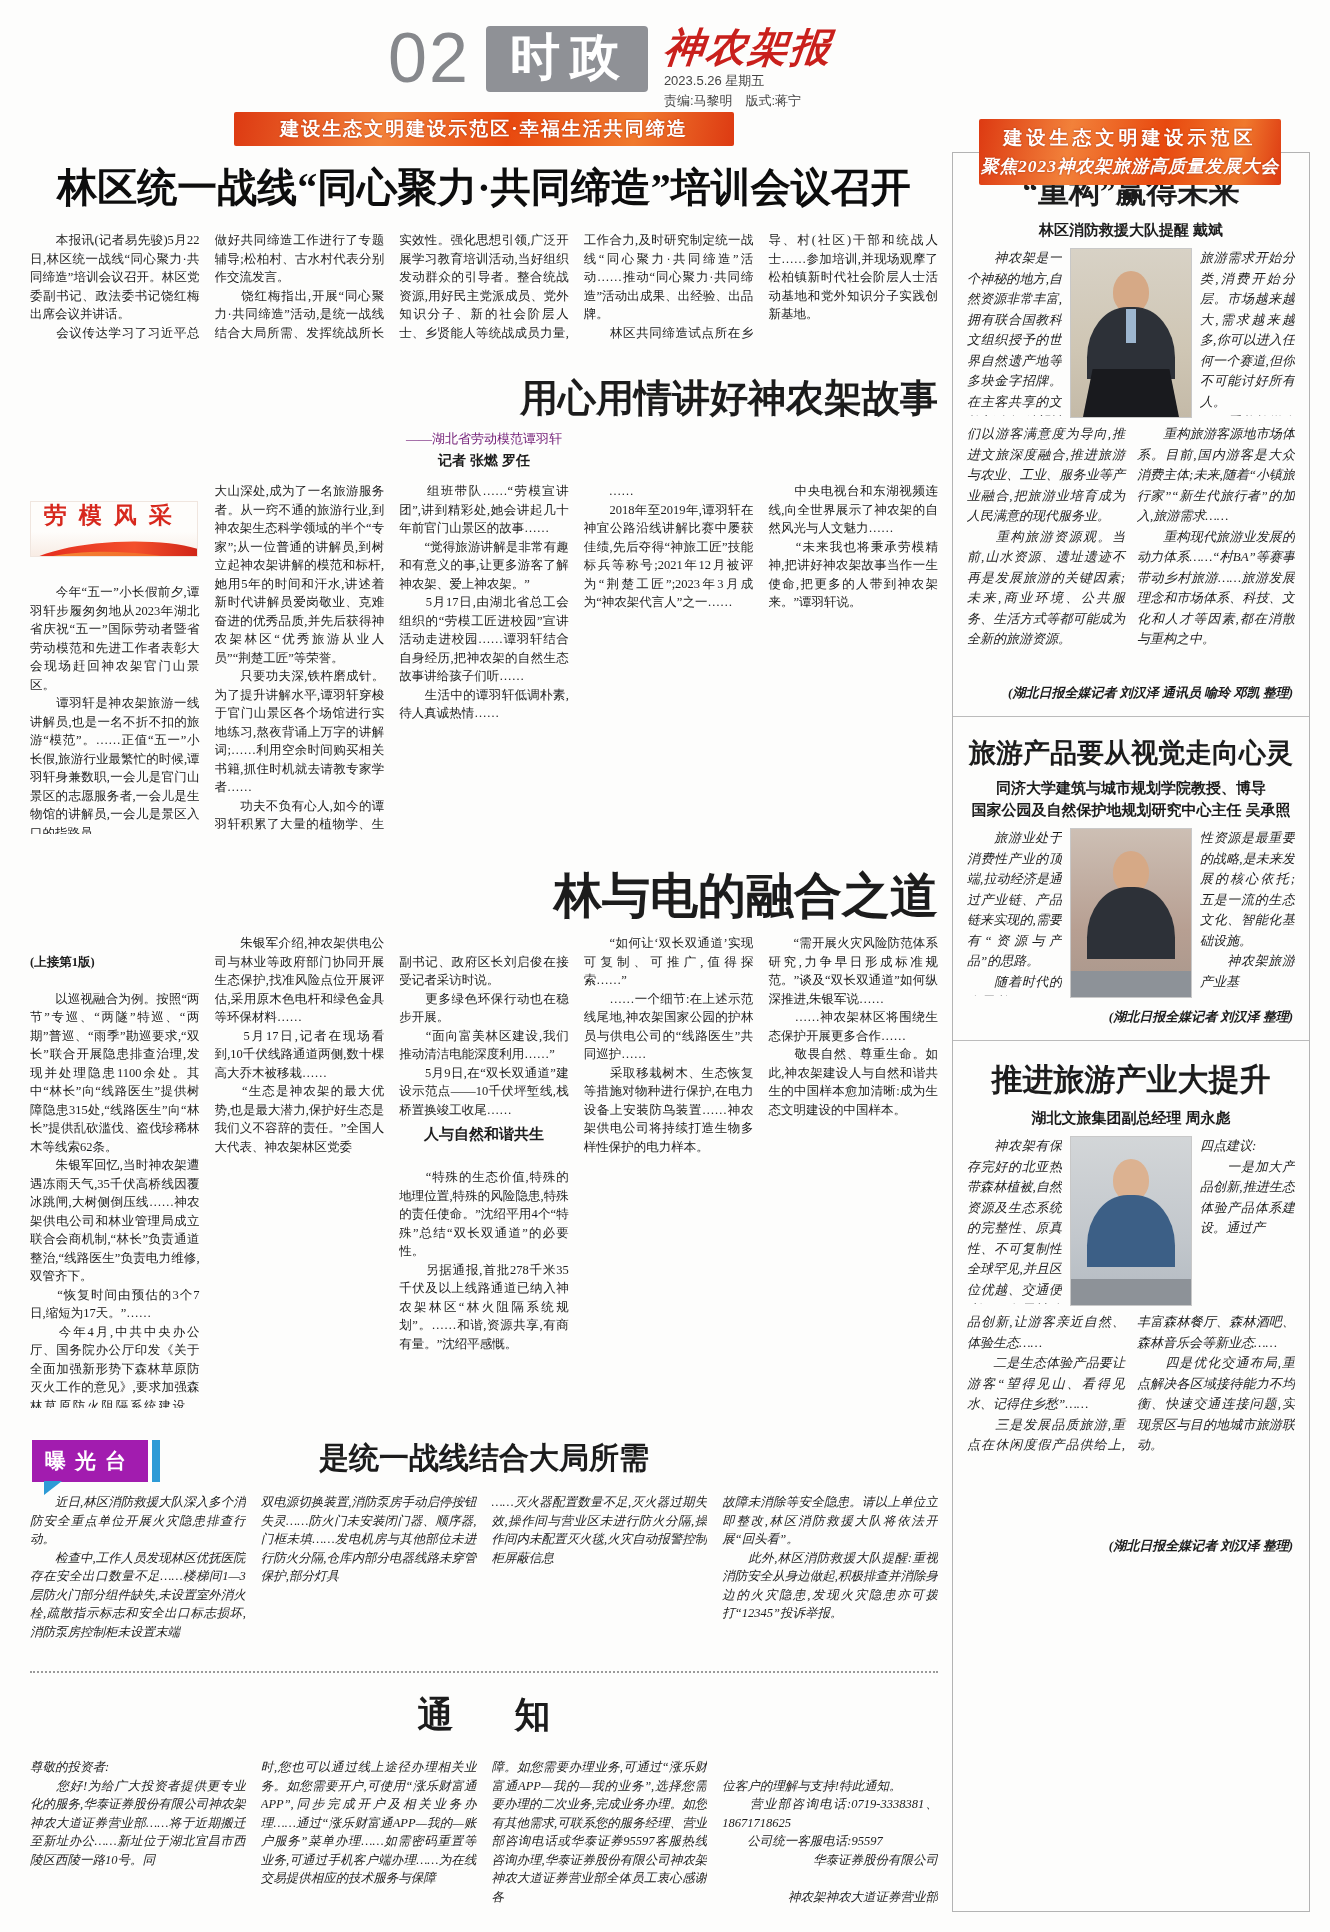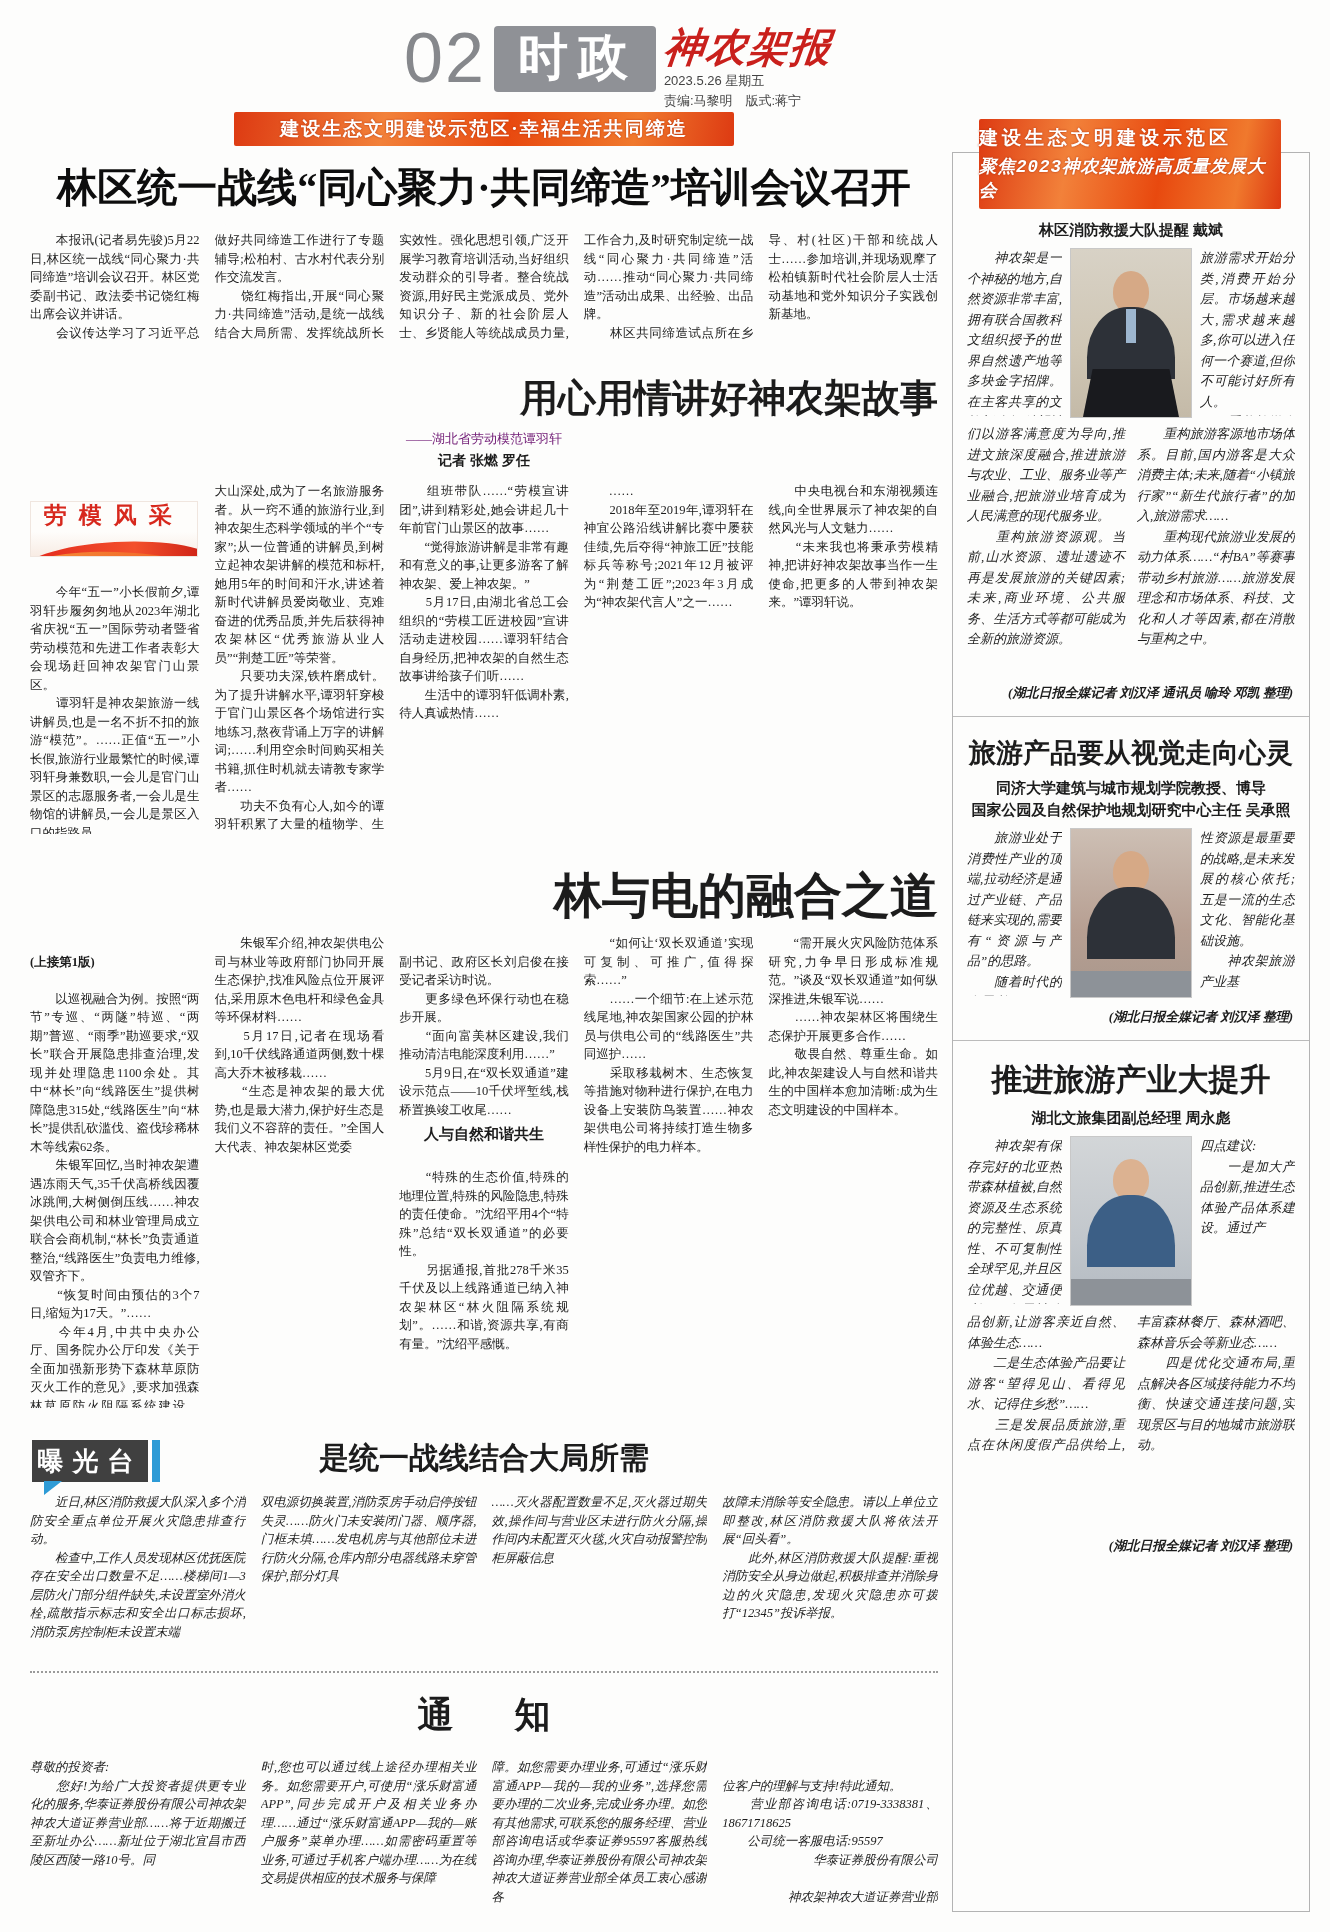--- a/index.html
+++ b/index.html
@@ -1,20 +1,20 @@
 <!DOCTYPE html>
 <html><head>
 <meta charset="utf-8">
 <style>
   html,body{margin:0;padding:0;background:#e9e9e7;}
   .page{position:relative;width:1330px;height:1932px;margin:0 auto;background:#fdfdfc;
         font-family:"Liberation Serif","DejaVu Serif",serif;color:#1c1c1c;overflow:hidden;}
 
   
-  .hdr{position:absolute;top:26px;left:404px;display:flex;align-items:flex-start;gap:8px;}
+  .hdr{position:absolute;top:26px;left:388px;display:flex;align-items:flex-start;gap:16px;}
   .hdr .pageno{font-family:"Liberation Sans","DejaVu Sans",sans-serif;font-size:70px;line-height:64px;
                color:#86888c;font-weight:400;letter-spacing:2px;}
   .hdr .section{background:#8f9196;color:#fff;font-size:50px;font-weight:bold;letter-spacing:10px;
                 padding:2px 18px 6px 24px;border-radius:4px;line-height:58px;}
   .hdr .mast{display:flex;flex-direction:column;gap:2px;}
   .hdr .mastname{color:#c9201c;font-size:40px;font-weight:bold;font-style:italic;line-height:44px;
                  letter-spacing:2px;transform:skewX(-6deg);}
   .hdr .mastdate,.hdr .maststaff{font-size:13px;color:#444;font-family:"Liberation Sans","DejaVu Sans",sans-serif;}
 
   
@@ -47,42 +47,42 @@
   .lm-badge .t{position:absolute;top:5px;width:100%;text-align:center;color:#d7281d;font-weight:900;
             font-size:23px;letter-spacing:12px;}
 
   
   .forest-h{height:474px;}
   .note{font-weight:bold;}
   .subhead{font-weight:900;text-align:center;font-size:15px;margin:6px 0;}
 
   
   .fire-wrap{position:relative;margin-top:30px;}
-  .expose{position:absolute;left:2px;top:2px;width:116px;height:42px;background:#404040;color:#fff;
-          display:flex;align-items:center;justify-content:center;font-size:26px;font-weight:bold;
+  .expose{position:absolute;left:2px;top:2px;width:116px;height:42px;background:#a21caf;color:#fff;
+          display:flex;align-items:center;justify-content:center;font-size:21px;font-weight:bold;
           letter-spacing:9px;font-family:"Liberation Sans","DejaVu Sans",sans-serif;
           border-right:4px solid #fff;box-shadow:8px 0 0 #2e9bd6;}
   .expose:after{content:"";position:absolute;left:12px;bottom:-13px;width:0;height:0;
           border-top:14px solid #2e9bd6;border-right:18px solid transparent;}
   .h-fire{font-size:30px;font-weight:900;text-align:center;margin:6px 0 14px;}
   .fire-h{height:152px;}
 
   .dotline{border:none;border-top:2px dotted #9a9a9a;margin:26px 0 18px;}
 
   
   .h-notice{font-size:36px;font-weight:900;text-align:center;letter-spacing:26px;margin:8px 0 18px;text-indent:26px;}
   .notice-col{font-style:italic;}
   .sig{font-style:italic;text-align:right;font-size:12.5px;line-height:19px;}
 
   
   #right-box{position:absolute;left:952px;top:152px;width:356px;height:1758px;
              border:1px solid #b3b3b3;background:#fdfdfc;}
   .rbanner{position:absolute;left:26px;top:-34px;width:302px;padding:6px 0 7px;
            background:linear-gradient(100deg,#dd3a12 0%,#f2813a 30%,#e8490f 60%,#f0792d 85%,#dd3a12 100%);
-           color:#fff;text-align:left;font-weight:bold;text-shadow:0 0 2px #a82a08;border-radius:2px;font-family:Liberation Mono, monospace;}
+           color:#fff;text-align:center;font-weight:bold;text-shadow:0 0 2px #a82a08;border-radius:2px;}
   .rbanner .l1{font-size:19px;letter-spacing:4px;}
   .rbanner .l2{font-size:17.5px;letter-spacing:1px;margin-top:3px;font-style:italic;}
   .rart{padding:14px 14px 10px;}
   .rart + .rart{border-top:1px solid #bbb;}
   .rart:first-of-type{padding-top:54px;}
   .rh{font-size:31px;font-weight:900;text-align:center;margin:4px 0 8px;}
   .rby{font-size:15px;font-weight:bold;text-align:center;margin-bottom:3px;
        font-family:"Liberation Sans","DejaVu Sans",sans-serif;}
   .rrow{display:flex;gap:8px;margin-top:8px;}
   .rcol{flex:1;font-size:13px;line-height:20.5px;font-style:italic;text-align:justify;white-space:pre-line;overflow:hidden;}

